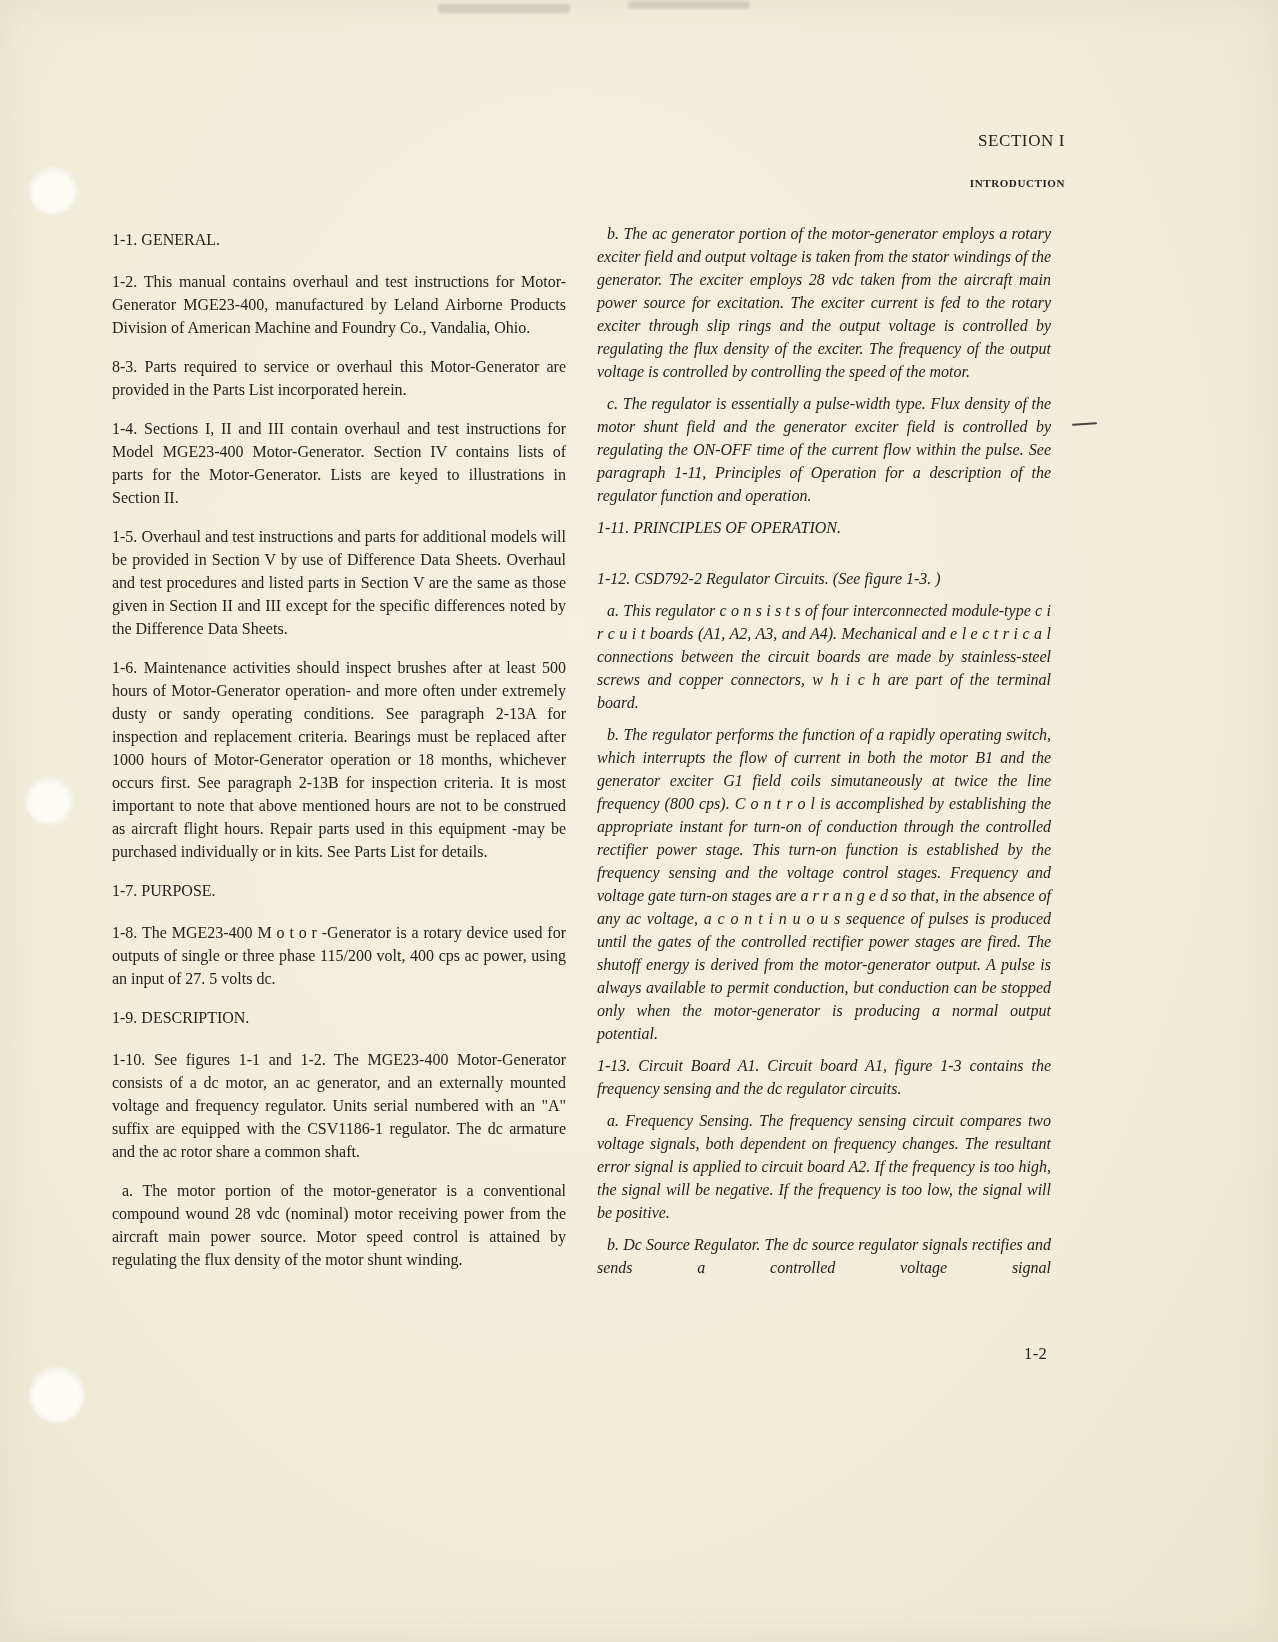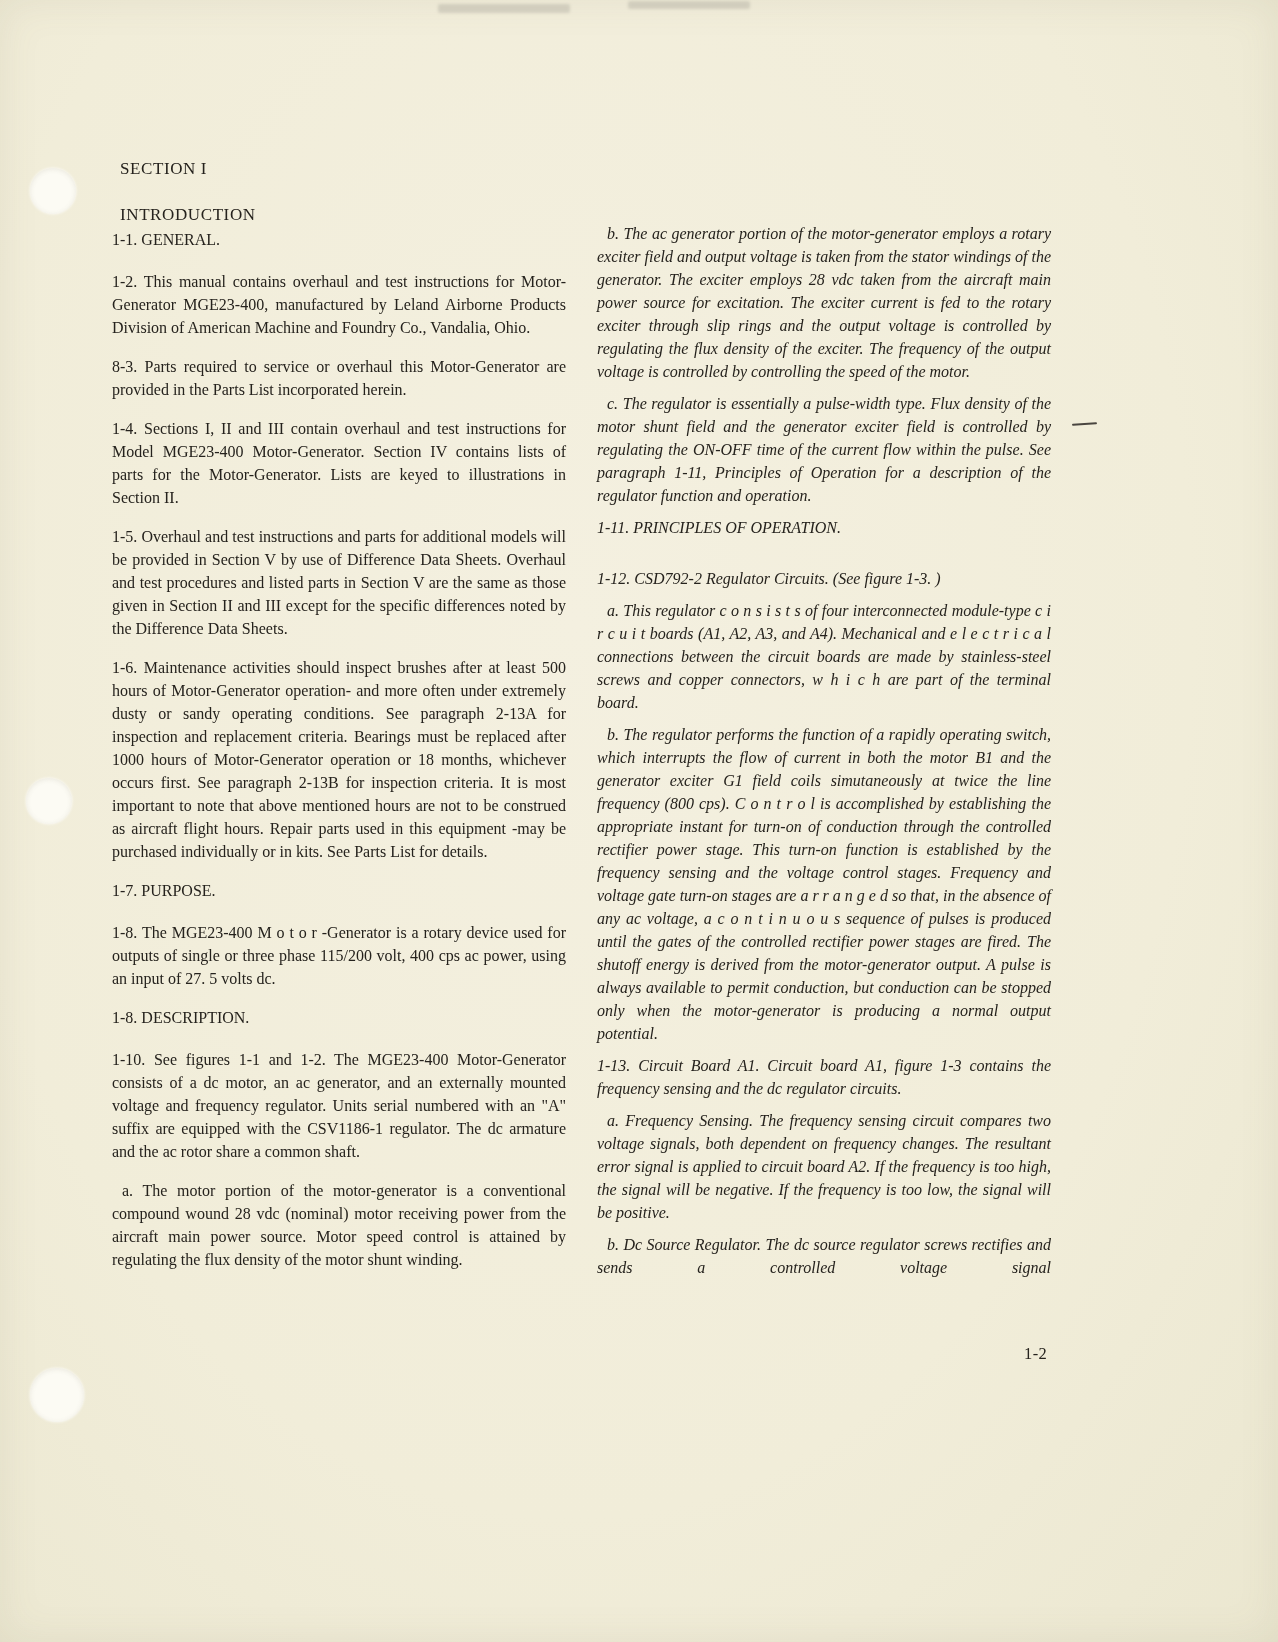--- a/index.html
+++ b/index.html
@@ -15,34 +15,34 @@
     background: radial-gradient(ellipse at 45% 38%, #f4f0e0 0%, #f1edd9 62%, #ebe7d0 100%);
     color: #25221d;
     font-family: "Liberation Serif", serif;
     overflow: hidden;
     box-shadow: inset 0 0 40px rgba(120,110,80,0.10);
   }
 
   
   .header {
     position: absolute;
-    left: 120px;
+    left: 112px;
     top: 131px;
     width: 953px;
-    text-align: left;
-    margin-top: 28px;
+    text-align: right;
   }
   .section-title {
     font-size: 17px;
     letter-spacing: 0.6px;
   }
   .doc-title {
     margin-top: 26px;
-    font-size: 17px;
+    font-size: 11px;
     letter-spacing: 0.6px;
+    font-weight: bold;
   }
 
   
   .columns {
     position: absolute;
     left: 112px;
     top: 222px;
     width: 953px;
     display: flex;
     gap: 31px;
@@ -124,32 +124,32 @@
   <div class="columns">
     <section class="col col-left" id="left-col">
         <p class="para heading">1-1.  GENERAL.</p>
         <p class="para body">1-2.  This manual contains overhaul and test instructions for Motor-Generator MGE23-400, manufactured by Leland Airborne Products Division of American Machine and Foundry Co., Vandalia, Ohio.</p>
         <p class="para body">8-3.  Parts required to service or overhaul this Motor-Generator are provided in the Parts List incorporated herein.</p>
         <p class="para body">1-4.  Sections I, II and III contain overhaul and test instructions for Model MGE23-400 Motor-Generator. Section IV contains lists of parts for the Motor-Generator.  Lists are keyed to illustrations in Section II.</p>
         <p class="para body">1-5.  Overhaul and test instructions and parts for additional models will be provided in Section V by use of Difference Data Sheets. Overhaul and test procedures and listed parts in Section V are the same as those given in Section II and III except for the specific differences noted by the Difference Data Sheets.</p>
         <p class="para body">1-6.  Maintenance activities should inspect brushes after at least 500 hours of Motor-Generator operation- and more often under extremely dusty or sandy operating conditions. See paragraph 2-13A for inspection and replacement criteria. Bearings must be replaced after 1000 hours of Motor-Generator operation or 18 months, whichever occurs first. See paragraph 2-13B for inspection criteria. It is most important to note that above mentioned hours are not to be construed as aircraft flight hours. Repair parts used in this equipment -may be purchased individually or in kits. See Parts List for details.</p>
         <p class="para heading">1-7.  PURPOSE.</p>
         <p class="para body">1-8.  The MGE23-400 M o t o r -Generator is a rotary device used for outputs of single or three phase 115/200 volt, 400 cps ac power, using an input of 27. 5 volts dc.</p>
-        <p class="para heading">1-8.  DESCRIPTION.</p>
+        <p class="para heading">1-9.  DESCRIPTION.</p>
         <p class="para body">1-10.  See figures 1-1 and 1-2.  The MGE23-400 Motor-Generator consists of a dc motor, an ac generator, and an externally mounted voltage and frequency regulator. Units serial numbered with an "A" suffix are equipped with the CSV1186-1 regulator.  The dc armature and the ac rotor share a common shaft.</p>
         <p class="para sub">a.  The motor portion of the motor-generator is a conventional compound wound 28 vdc (nominal) motor receiving power from the aircraft main power source. Motor speed control is attained by regulating the flux density of the motor shunt winding.</p>
       </section>
     <section class="col col-right" id="right-col">
         <p class="para sub">b.  The ac generator portion of the motor-generator employs a rotary exciter field and output voltage is taken from the stator windings of the generator.  The exciter employs 28 vdc taken from the aircraft main power source for excitation.  The exciter current is fed to the rotary exciter through slip rings and the output voltage is controlled by regulating the flux density of the exciter.  The frequency of the output voltage is controlled by controlling the speed of the motor.</p>
         <p class="para sub">c.  The regulator is essentially a pulse-width type. Flux density of the motor shunt field and the generator exciter field is controlled by regulating the ON-OFF time of the current flow within the pulse.  See paragraph 1-11, Principles of Operation for a description of the regulator function and operation.</p>
         <p class="para heading">1-11.  PRINCIPLES OF OPERATION.</p>
         <p class="para body">1-12.  CSD792-2 Regulator Circuits.  (See figure 1-3. )</p>
         <p class="para sub">a.  This regulator c o n s i s t s of four interconnected module-type c i r c u i t boards (A1, A2, A3, and A4). Mechanical and e l e c t r i c a l connections between the circuit boards are made by stainless-steel screws and copper connectors, w h i c h are part of the terminal board.</p>
         <p class="para sub">b.  The regulator performs the function of a rapidly operating switch, which interrupts the flow of current in both the motor B1 and the generator exciter G1 field coils simutaneously at twice the line frequency (800 cps).  C o n t r o l is accomplished by establishing the appropriate instant for turn-on of conduction through the controlled rectifier power stage.  This turn-on function is established by the frequency sensing and the voltage control stages.  Frequency and voltage gate turn-on stages are a r r a n g e d so that, in the absence of any ac voltage, a c o n t i n u o u s sequence of pulses is produced until the gates of the controlled rectifier power stages are fired.  The shutoff energy is derived from the motor-generator output.  A pulse is always available to permit conduction, but conduction can be stopped only when the motor-generator is producing a normal output potential.</p>
         <p class="para body">1-13.  Circuit Board A1.  Circuit board A1, figure 1-3 contains the frequency sensing and the dc regulator circuits.</p>
         <p class="para sub">a.  Frequency Sensing.  The frequency sensing circuit compares two voltage signals, both dependent on frequency changes.  The resultant error signal is applied to circuit board A2.  If the frequency is too high, the signal will be negative.  If the frequency is too low, the signal will be positive.</p>
-        <p class="para sub justify-last">b.  Dc Source Regulator.  The dc source regulator screws rectifies and sends a controlled voltage signal</p>
+        <p class="para sub justify-last">b.  Dc Source Regulator.  The dc source regulator signals rectifies and sends a controlled voltage signal</p>
       </section>
   </div>
 
   <div class="page-number">1-2</div>
 
 </div>
 
 </body></html>

